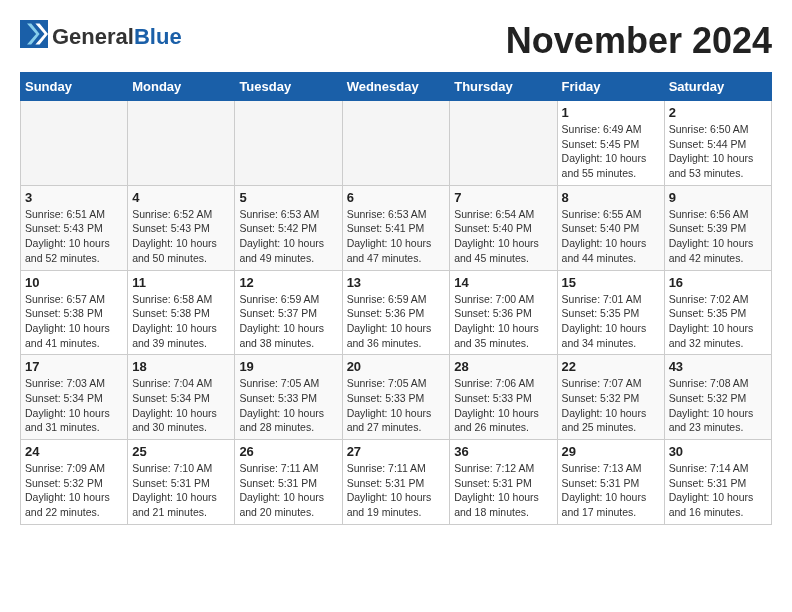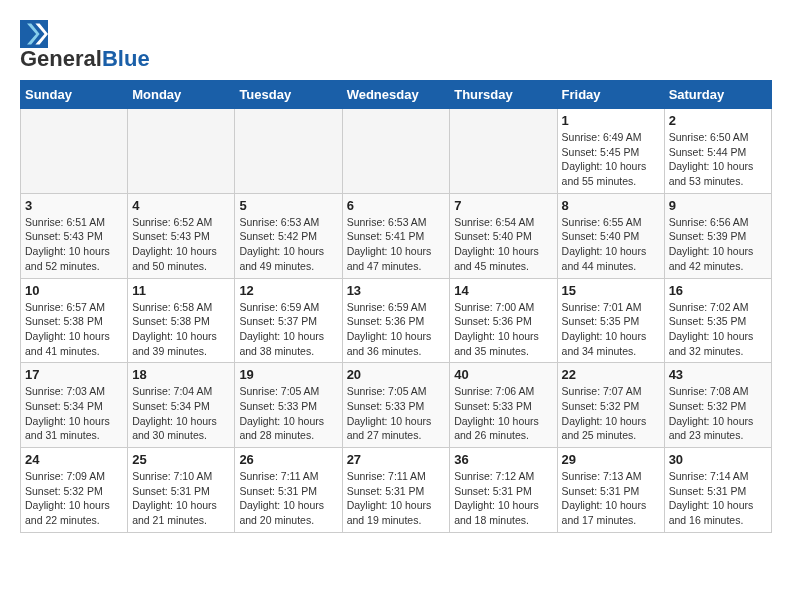--- a/index.html
+++ b/index.html
@@ -11,22 +11,21 @@
       padding: 20px;
     }
     .header {
       display: flex;
       justify-content: space-between;
       align-items: flex-start;
       margin-bottom: 10px;
     }
     .logo {
       display: flex;
-      align-items: flex-start;
-      flex-direction: column;
+      align-items: flex-end;
     }
     .logo-text {
       font-size: 22px;
       font-weight: bold;
       color: #333;
       line-height: 1;
     }
     .logo-text .blue { color: #1a5fa8; }
     .logo-icon {
       width: 28px;
@@ -100,20 +99,21 @@
       <polygon points="22,5 35,20 22,35 28,35 40,20 28,5" fill="white"></polygon>
       <polygon points="10,5 23,20 10,35 16,35 28,20 16,5" fill="#87ceeb"></polygon>
     </svg>
     <div>
       <div class="logo-text">
         <span>General</span><span class="blue">Blue</span>
       </div>
     </div>
   </div>
   <div class="title-block">
+    <div class="month-title">November 2024</div>
   </div>
 </div>
 
 <table class="calendar">
   <thead>
     <tr>
     <th>Sunday</th>
         <th>Monday</th>
         <th>Tuesday</th>
         <th>Wednesday</th>
@@ -209,21 +209,21 @@
         </td>
         <td>
           <span class="day-number">19</span>
           <div class="day-info">Sunrise: 7:05 AM<br>Sunset: 5:33 PM<br>Daylight: 10 hours and 28 minutes.</div>
         </td>
         <td>
           <span class="day-number">20</span>
           <div class="day-info">Sunrise: 7:05 AM<br>Sunset: 5:33 PM<br>Daylight: 10 hours and 27 minutes.</div>
         </td>
         <td>
-          <span class="day-number">40</span>
+          <span class="day-number">28</span>
           <div class="day-info">Sunrise: 7:06 AM<br>Sunset: 5:33 PM<br>Daylight: 10 hours and 26 minutes.</div>
         </td>
         <td>
           <span class="day-number">22</span>
           <div class="day-info">Sunrise: 7:07 AM<br>Sunset: 5:32 PM<br>Daylight: 10 hours and 25 minutes.</div>
         </td>
         <td>
           <span class="day-number">43</span>
           <div class="day-info">Sunrise: 7:08 AM<br>Sunset: 5:32 PM<br>Daylight: 10 hours and 23 minutes.</div>
         </td>

